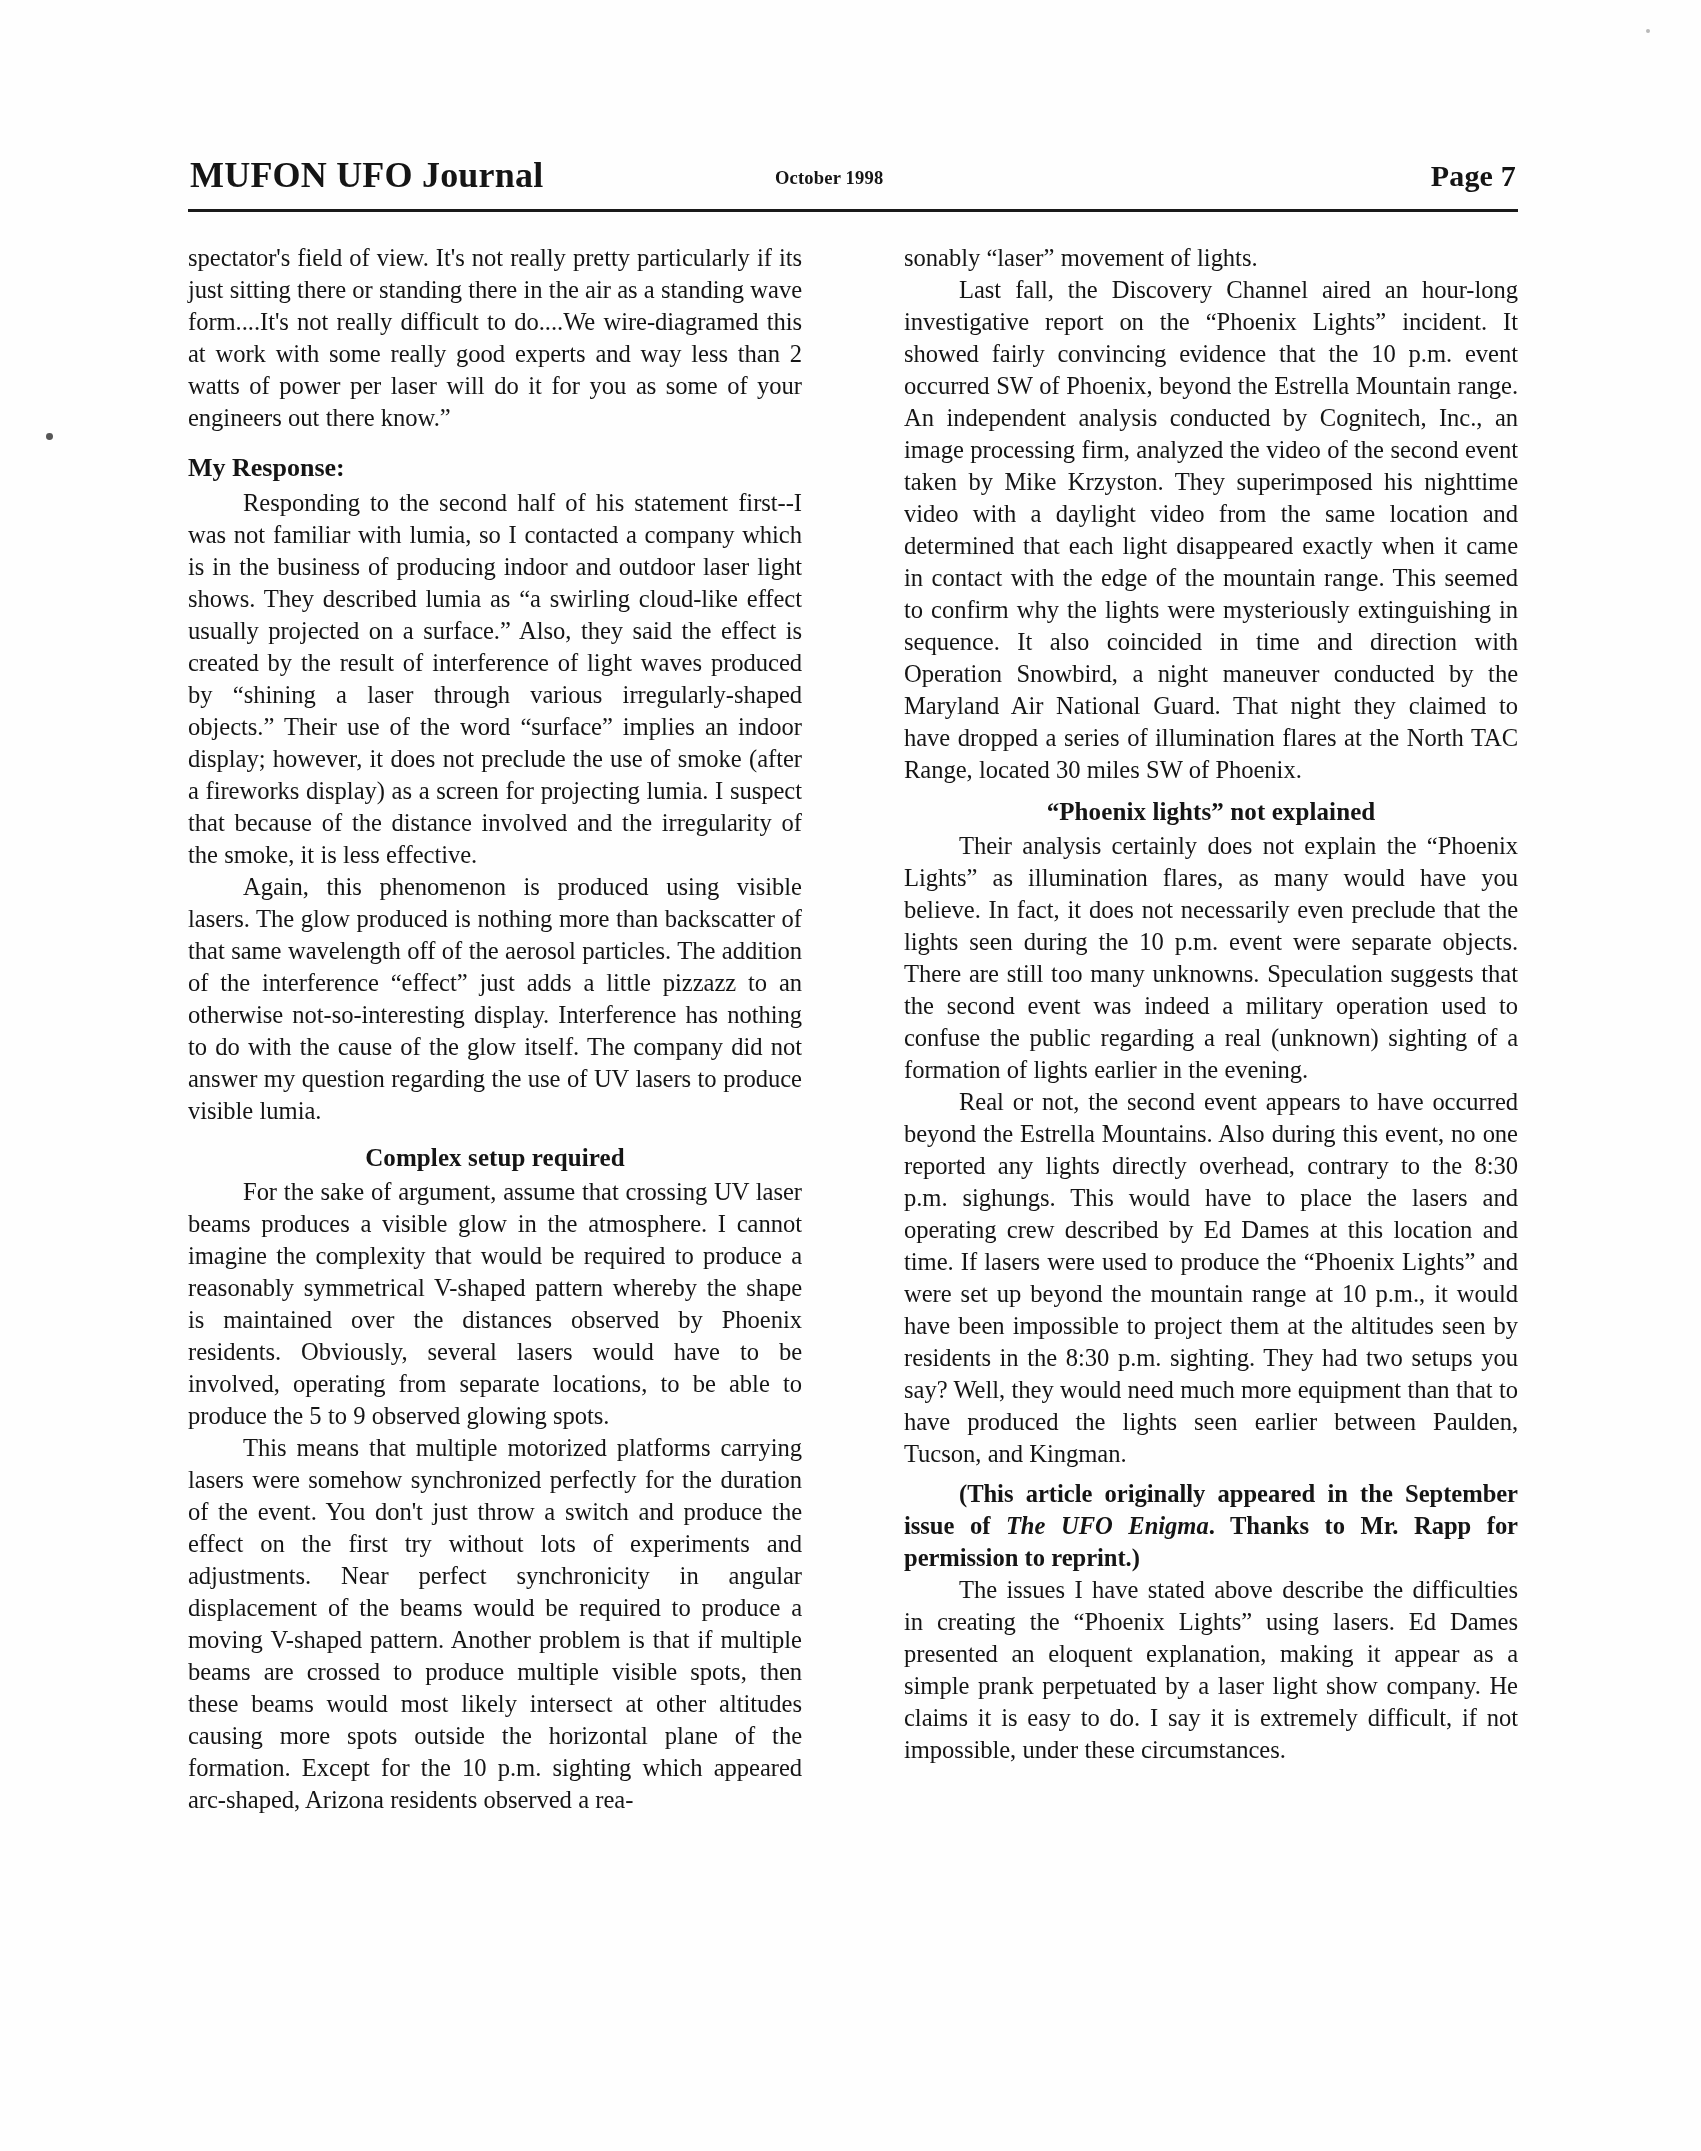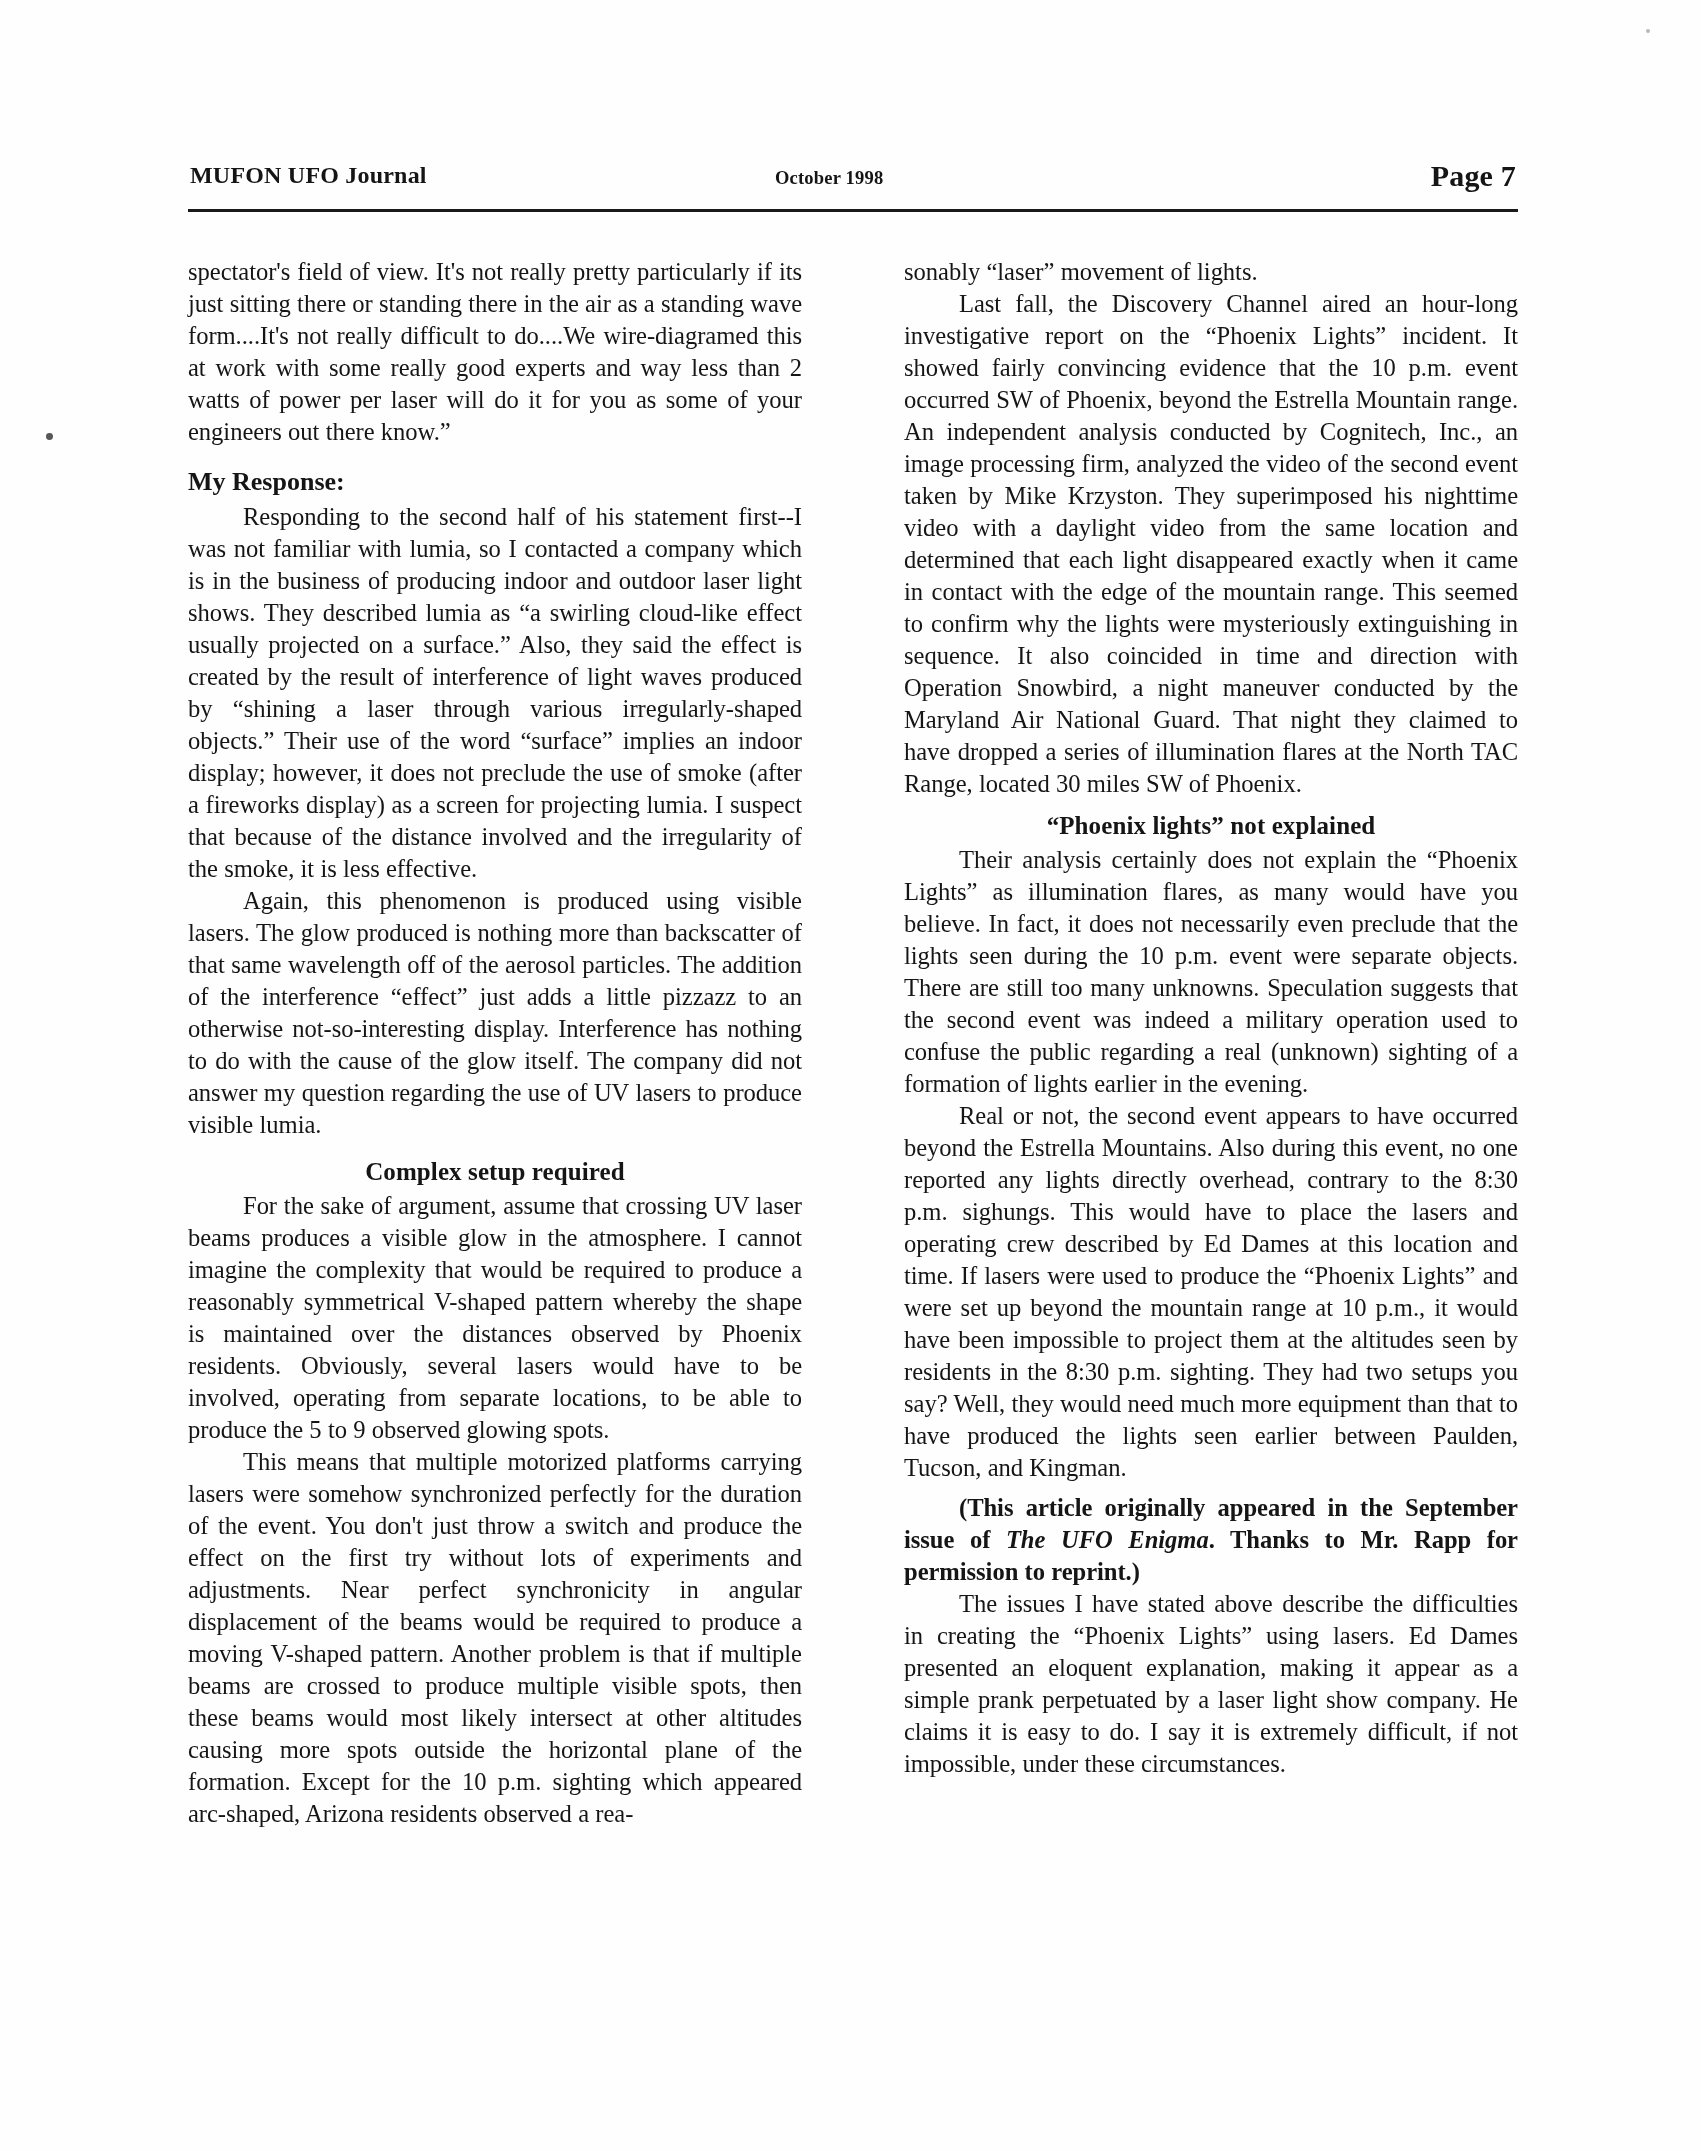--- a/index.html
+++ b/index.html
@@ -35,21 +35,21 @@
     position: absolute;
     left: 190px;
     top: 154px;
     width: 1326px;
     height: 47px;
   }
   .masthead-title {
     position: absolute;
     left: 0;
     top: 0;
-    font-size: 24px;
+    font-size: 36px;
     font-weight: 700;
     letter-spacing: 0.2px;
     line-height: 43px;
     font-family: "Liberation Serif", "DejaVu Serif", serif;
     white-space: nowrap;
     text-align: right;
   }
   .masthead-date {
     position: absolute;
     left: 585px;
@@ -81,21 +81,21 @@
 
   
   .columns {
     position: absolute;
     left: 188px;
     top: 242px;
     width: 1330px;
   }
   .col {
     position: absolute;
-    top: 14px;
+    top: 0;
     width: 614px;
   }
   .col-left  { left: 0; }
   .col-right { left: 716px; }
 
   p.para {
     margin: 0;
     font-size: 24.6px;
     line-height: 32px;
     text-align: justify;

